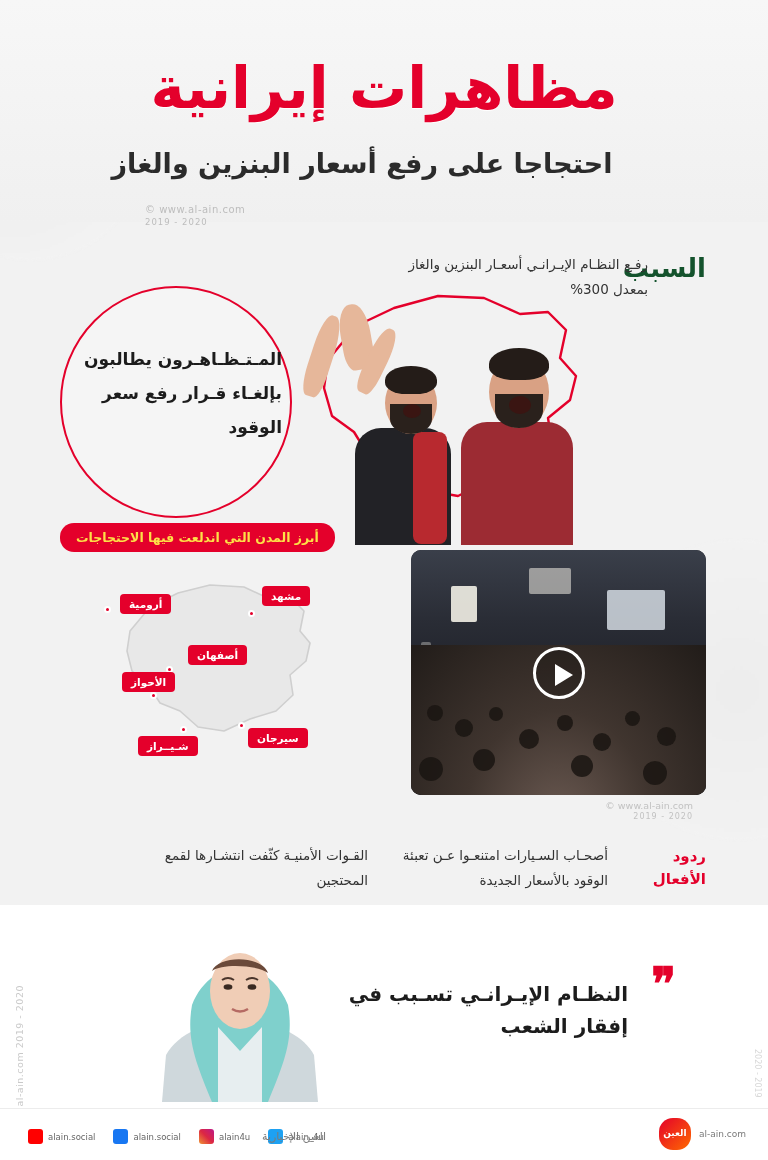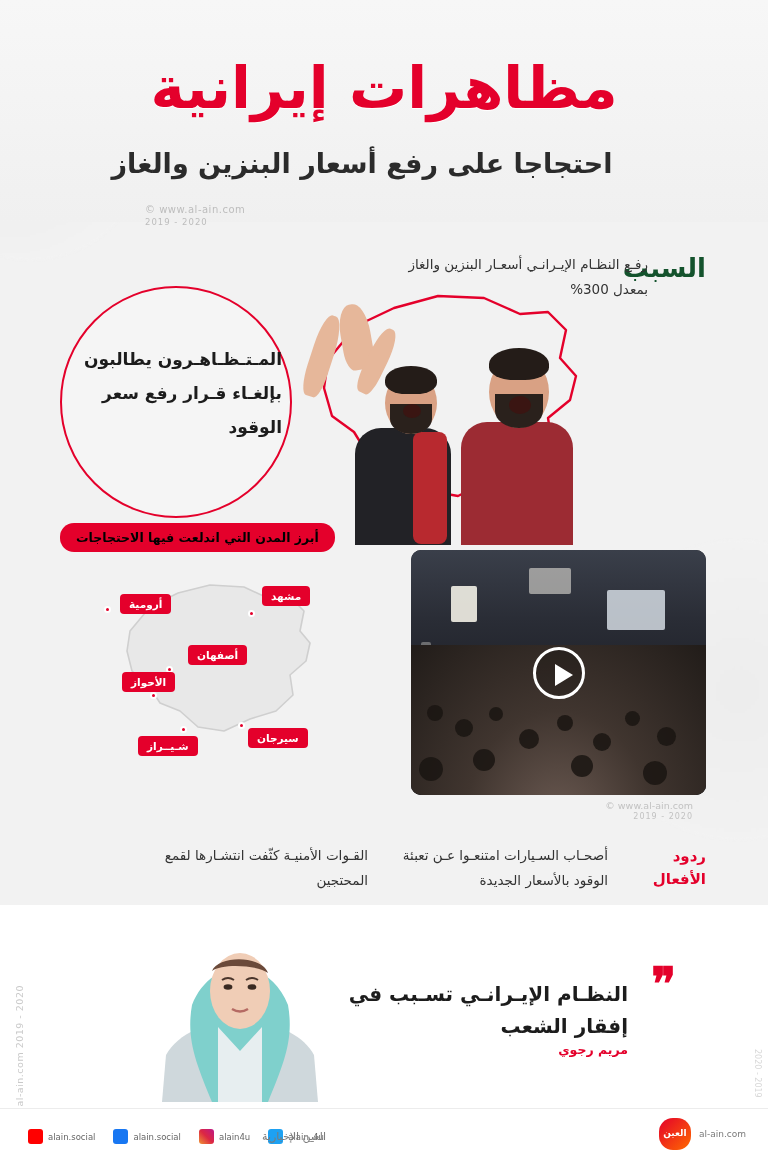--- a/index.html
+++ b/index.html
@@ -86,21 +86,21 @@
   }
   .ph-body { position: absolute; border-radius: 26px 26px 0 0; }
   .ph-head { position: absolute; background: #d9a184; border-radius: 50%; }
   .ph-hair { position: absolute; background: #241c18; border-radius: 50% 50% 40% 40%; }
   .ph-beard { position: absolute; background: #2a211c; border-radius: 0 0 50% 50%; }
   .ph-mouth { position: absolute; background: #3a1512; border-radius: 50%; }
 
   
   .cities-banner {
     position: absolute; top: 523px; left: 60px;
-    background: #e4002b; color: #000000;
+    background: #e4002b; color: #fde047;
     font-size: 12.5px; font-weight: bold;
     padding: 7px 16px; border-radius: 14px;
     white-space: nowrap;
   }
   .city-pill {
     position: absolute; background: #e4002b; color: #fff;
     font-size: 10.5px; font-weight: bold;
     padding: 4px 9px; border-radius: 4px; white-space: nowrap;
   }
   .city-dot {
@@ -333,21 +333,20 @@
     <ellipse cx="100" cy="100" rx="4.4" ry="2.8" fill="#3a2a22"></ellipse>
     <path d="M70 93 q6 -4 12 0" stroke="#4a352b" stroke-width="2" fill="none"></path>
     <path d="M94 93 q6 -4 12 0" stroke="#4a352b" stroke-width="2" fill="none"></path>
     <path d="M80 122 q8 5 16 0" stroke="#b56a63" stroke-width="2.4" fill="none"></path>
 
     <path d="M66 140 L88 164 L110 140 L110 215 L66 215 Z" fill="#e7eef0"></path>
   </svg>
 
   <div class="quote-mark">❞</div>
   <div class="quote-text">النظـام الإيـرانـي تسـبب في إفقار الشعب</div>
-  <div class="quote-author">مريم رجوي</div>
   <div class="wm-left">www.al-ain.com   2019 - 2020</div>
 
   <div class="footer">
     <div class="social">
       <div class="soc">
         <span class="ic" style="background:#1da1f2"></span>
         <span>alain_4u</span>
       </div>
       <div class="soc">
         <span class="ic" style="background:linear-gradient(45deg,#f09433,#dc2743,#bc1888)"></span>

